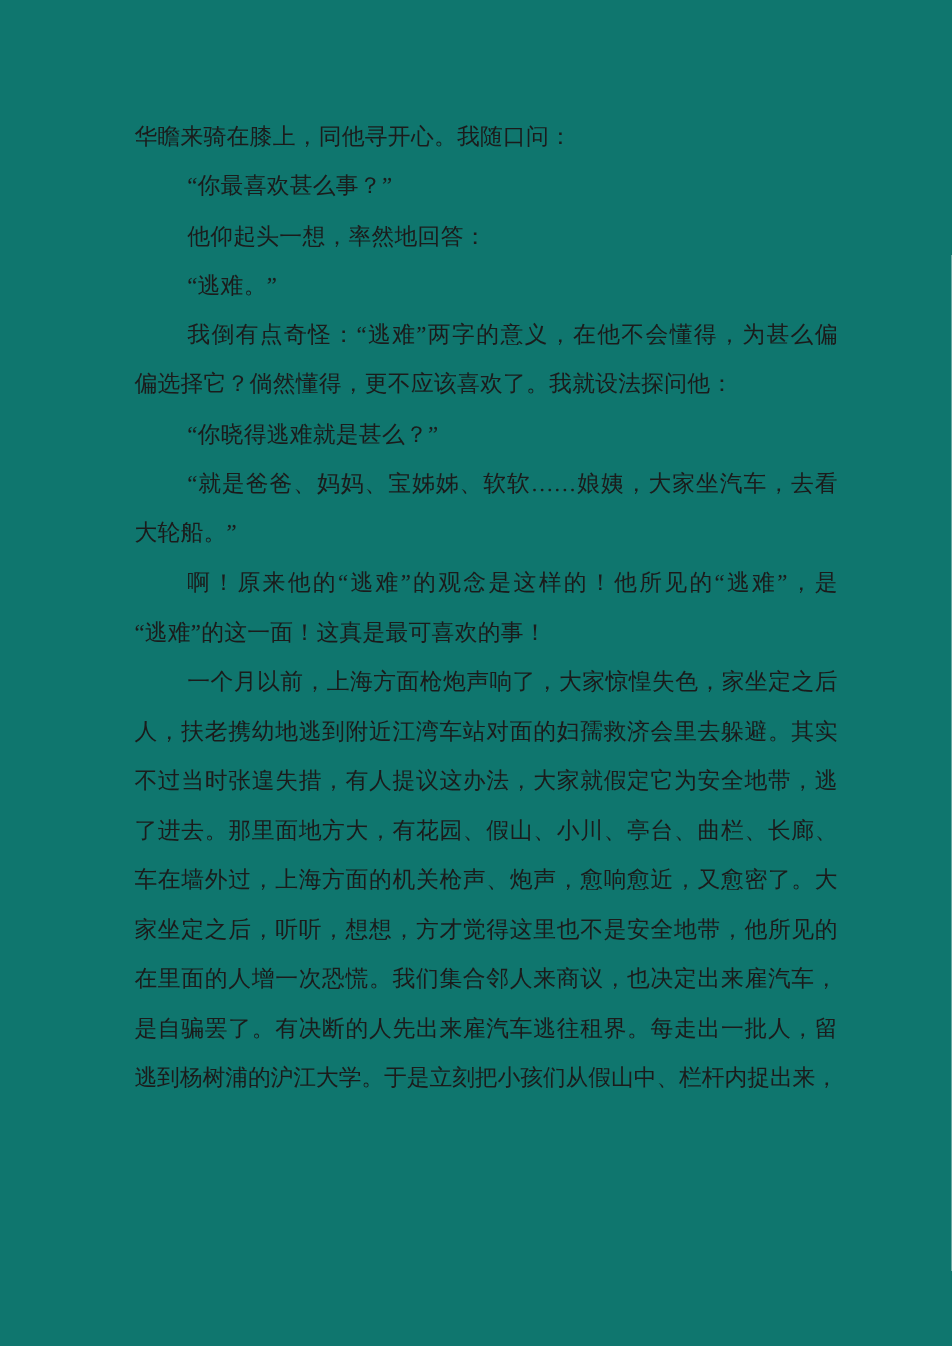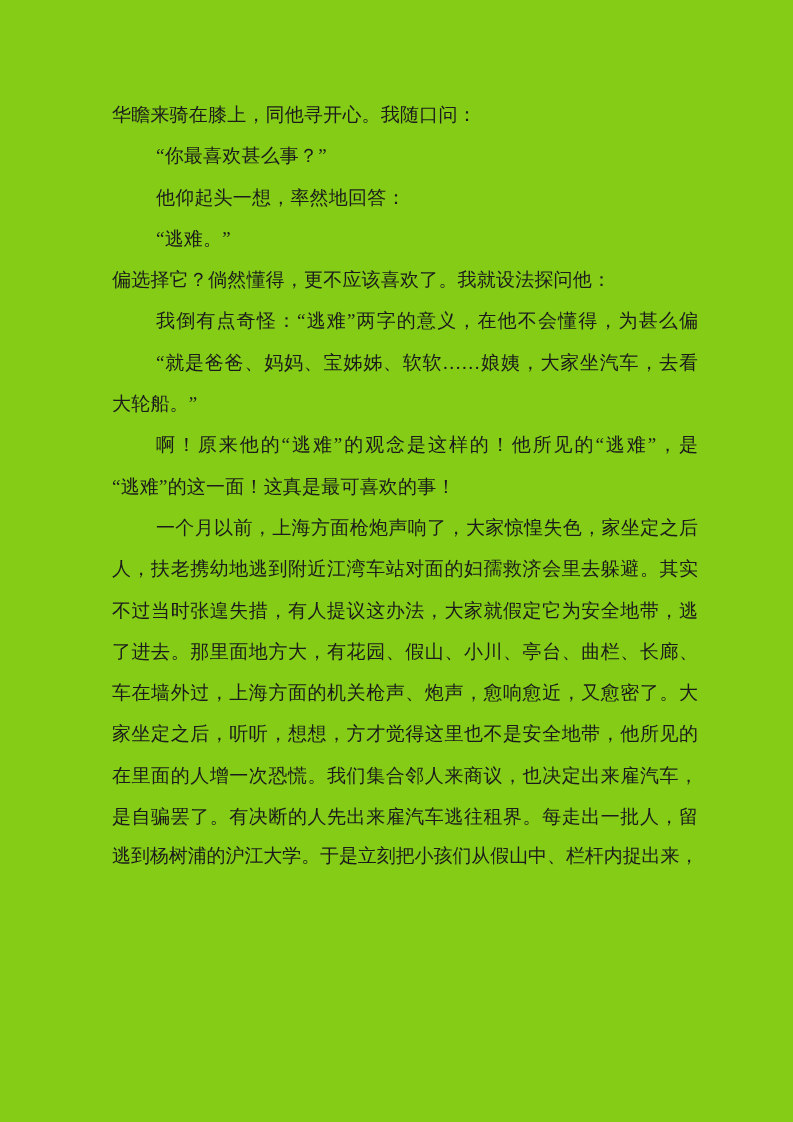--- a/index.html
+++ b/index.html
@@ -8,21 +8,21 @@
   }
   body {
     width: 793px;
     height: 1122px;
     background: #ffffff;
   }
   .page {
     position: relative;
     width: 793px;
     height: 1122px;
-    background: #84cc16;
+    background: #0f766e;
     overflow: hidden;
   }
   .text-block {
     position: absolute;
     left: 112px;
     top: 94px;
     width: 586px;
   }
   .line {
     font-family: "Liberation Serif", "DejaVu Serif", serif;
@@ -49,22 +49,23 @@
 </style>
 </head>
 <body>
 
 <div class="page">
   <div class="text-block">
     <div class="line">华瞻来骑在膝上，同他寻开心。我随口问：</div>
     <div class="line indent">“你最喜欢甚么事？”</div>
     <div class="line indent">他仰起头一想，率然地回答：</div>
     <div class="line indent">“逃难。”</div>
+    <div class="line indent fill">我倒有点奇怪：“逃难”两字的意义，在他不会懂得，为甚么偏</div>
     <div class="line">偏选择它？倘然懂得，更不应该喜欢了。我就设法探问他：</div>
-    <div class="line indent fill">我倒有点奇怪：“逃难”两字的意义，在他不会懂得，为甚么偏</div>
+    <div class="line indent">“你晓得逃难就是甚么？”</div>
     <div class="line indent fill">“就是爸爸、妈妈、宝姊姊、软软……娘姨，大家坐汽车，去看</div>
     <div class="line">大轮船。”</div>
     <div class="line indent fill">啊！原来他的“逃难”的观念是这样的！他所见的“逃难”，是</div>
     <div class="line">“逃难”的这一面！这真是最可喜欢的事！</div>
     <div class="line indent fill">一个月以前，上海方面枪炮声响了，大家惊惶失色，家坐定之后</div>
     <div class="line fill">人，扶老携幼地逃到附近江湾车站对面的妇孺救济会里去躲避。其实</div>
     <div class="line fill">不过当时张遑失措，有人提议这办法，大家就假定它为安全地带，逃</div>
     <div class="line fill">了进去。那里面地方大，有花园、假山、小川、亭台、曲栏、长廊、</div>
     <div class="line fill">车在墙外过，上海方面的机关枪声、炮声，愈响愈近，又愈密了。大</div>
     <div class="line fill">家坐定之后，听听，想想，方才觉得这里也不是安全地带，他所见的</div>

